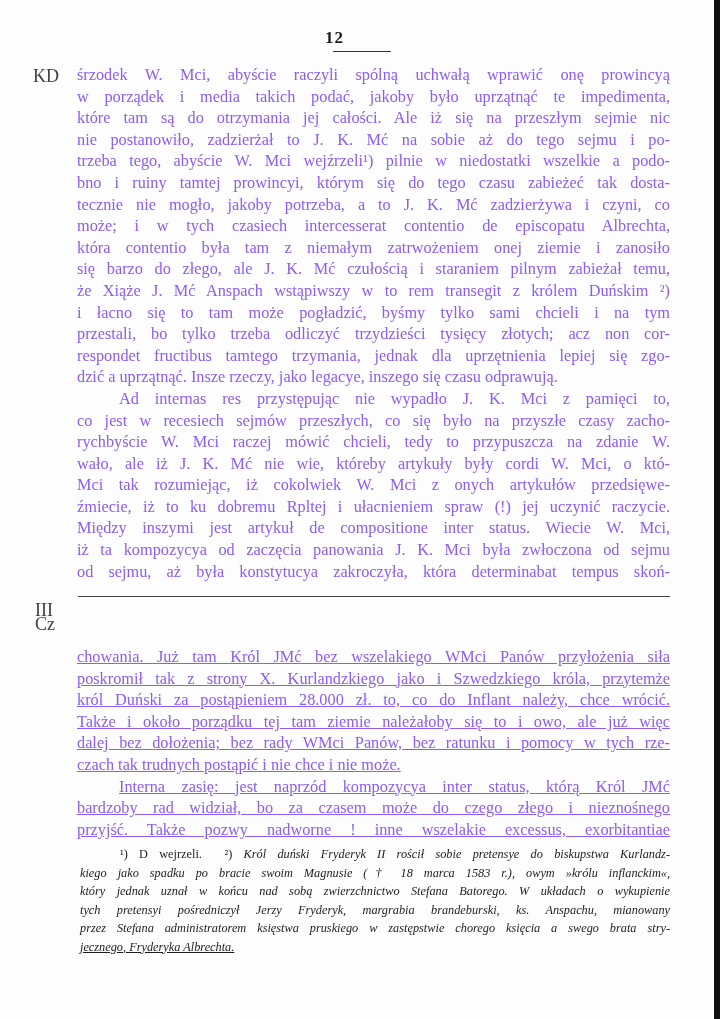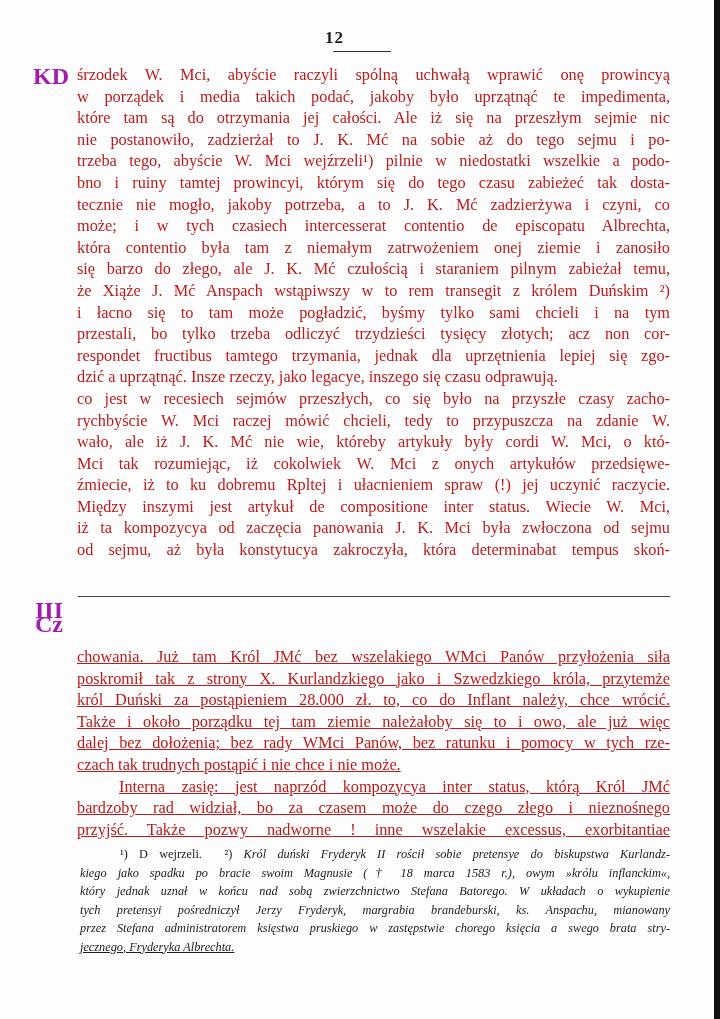--- a/index.html
+++ b/index.html
@@ -4,22 +4,22 @@
   <style>
     html, body { margin:0; padding:0; }
     body {
       width:720px; height:1019px; overflow:hidden; position:relative;
       background:#fdfdfd; color:#1a1a1a;
       font-family:"Liberation Serif", "DejaVu Serif", serif;
     }
     .edge-right { position:absolute; top:0; right:0; width:6px; height:1019px; background:#111; }
     .page-num { position:absolute; top:28px; left:0; width:669px; text-align:center; font-size:17px; font-weight:bold; letter-spacing:1px; }
     .page-rule { position:absolute; top:51px; left:333px; width:58px; height:1px; background:#333; }
-    .margin-note { position:absolute; font-weight:bold; font-size:24px; color:#a21caf; line-height:22px; }
-    .text-block { position:absolute; left:77px; width:593px; font-size:16.3px; line-height:21.6px; color:#b91c1c; }
+    .margin-note { position:absolute; font-weight:normal; font-size:18px; color:#404040; line-height:22px; }
+    .text-block { position:absolute; left:77px; width:593px; font-size:16.3px; line-height:21.6px; color:#8b5cf6; }
     .line { white-space:nowrap; text-align:justify; text-align-last:justify; height:21.6px; display:block; }
     .line.last { text-align-last:left; }
     .line.indent { padding-left:42px; }
     .section-rule { position:absolute; top:596px; left:78px; width:592px; height:1px; background:#444; }
     .footnotes { position:absolute; left:80px; top:845px; width:590px; font-size:12.3px; line-height:18.5px; font-style:italic; color:#1c1c1c; }
     .fn-line { display:block; white-space:nowrap; text-align:justify; text-align-last:justify; }
     .fn-line.last { text-align-last:left;text-decoration:underline; }
     .fn-line.indent { padding-left:40px; }
     .fn-upright { font-style:normal; }
   </style>
@@ -44,20 +44,21 @@
   <span class="line">bno i ruiny tamtej prowincyi, którym się do tego czasu zabieżeć tak dosta-</span>
   <span class="line">tecznie nie mogło, jakoby potrzeba, a to J. K. Mć zadzierżywa i czyni, co</span>
   <span class="line">może; i w tych czasiech intercesserat contentio de episcopatu Albrechta,</span>
   <span class="line">która contentio była tam z niemałym zatrwożeniem onej ziemie i zanosiło</span>
   <span class="line">się barzo do złego, ale J. K. Mć czułością i staraniem pilnym zabieżał temu,</span>
   <span class="line">że Xiąże J. Mć Anspach wstąpiwszy w to rem transegit z królem Duńskim ²)</span>
   <span class="line">i łacno się to tam może pogładzić, byśmy tylko sami chcieli i na tym</span>
   <span class="line">przestali, bo tylko trzeba odliczyć trzydzieści tysięcy złotych; acz non cor-</span>
   <span class="line">respondet fructibus tamtego trzymania, jednak dla uprzętnienia lepiej się zgo-</span>
   <span class="line last">dzić a uprzątnąć. Insze rzeczy, jako legacye, inszego się czasu odprawują.</span>
+  <span class="line indent">Ad internas res przystępując nie wypadło J. K. Mci z pamięci to,</span>
   <span class="line">co jest w recesiech sejmów przeszłych, co się było na przyszłe czasy zacho-</span>
   <span class="line">rychbyście W. Mci raczej mówić chcieli, tedy to przypuszcza na zdanie W.</span>
   <span class="line">wało, ale iż J. K. Mć nie wie, któreby artykuły były cordi W. Mci, o któ-</span>
   <span class="line">Mci tak rozumiejąc, iż cokolwiek W. Mci z onych artykułów przedsięwe-</span>
   <span class="line">źmiecie, iż to ku dobremu Rpltej i ułacnieniem spraw (!) jej uczynić raczycie.</span>
   <span class="line">Między inszymi jest artykuł de compositione inter status. Wiecie W. Mci,</span>
   <span class="line">iż ta kompozycya od zaczęcia panowania J. K. Mci była zwłoczona od sejmu</span>
   <span class="line">od sejmu, aż była konstytucya zakroczyła, która determinabat tempus skoń-</span>
 </div>
 

